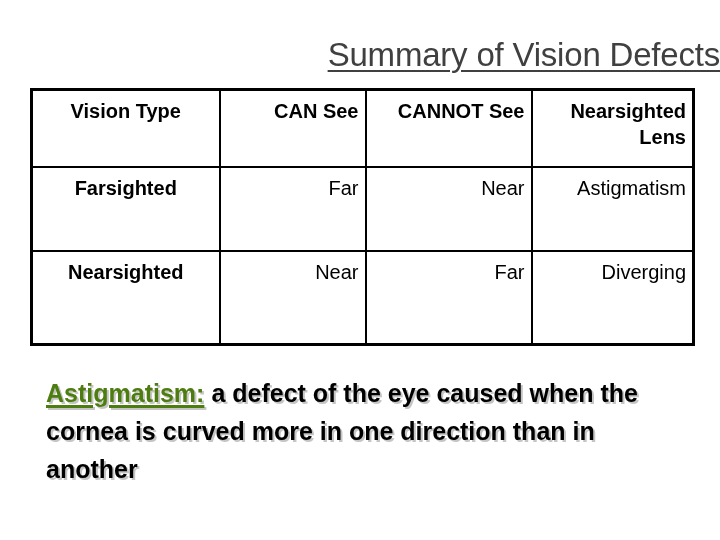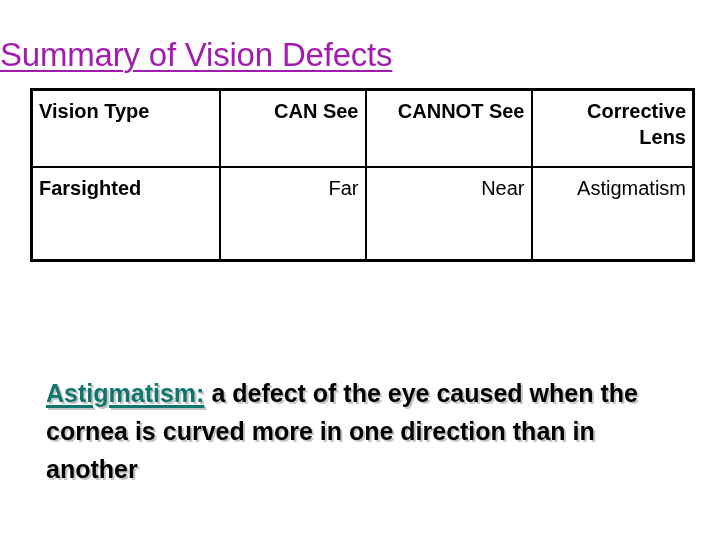--- a/index.html
+++ b/index.html
@@ -14,24 +14,24 @@
     overflow: hidden;
     position: relative;
   }
 
   
   .slide-title {
     position: absolute;
     left: 0;
     top: 36px;
     width: 720px;
-    text-align: left;
+    text-align: right;
     font-size: 33px;
     font-weight: 400;
-    color: #a21caf;
+    color: #404040;
     letter-spacing: -0.2px;
     white-space: nowrap;
   }
   .slide-title .ul {
     text-decoration: underline;
     text-underline-offset: 4px;
     text-decoration-thickness: 2px;
   }
 
   
@@ -61,37 +61,37 @@
   }
   .defects-table tr.data-row:last-child td {
     height: 83px;
   }
   .col-type   { width: 188px; }
   .col-can    { width: 146px; }
   .col-cannot { width: 166px; }
   .col-lens   { width: 162px; }
 
   .cell-center { text-align: right; }
-  .cell-type-head { text-align: left; padding-left: 12px; }
-  .cell-type-body { font-weight: bold; }
+  .cell-type-head { text-align: center; padding-left: 12px; }
+  .cell-type-body { text-align: center; font-weight: bold; }
 
   
   .body-text {
     position: absolute;
     left: 46px;
     top: 374px;
     width: 640px;
     font-size: 25px;
     font-weight: bold;
     line-height: 38px;
     color: #000000;
     text-shadow: 2px 2px 0 rgba(150,150,150,0.55);
   }
   .body-text .term {
-    color: #0f766e;
+    color: #4d7c0f;
     text-decoration: underline;
     text-underline-offset: 3px;
     text-decoration-thickness: 3px;
     margin-right: 7px;
   }
 </style>
 </head>
 <body>
 
 <div class="slide-title"><span class="ul">Summary of Vision Defects</span></div>
@@ -101,24 +101,30 @@
     <col class="col-type">
     <col class="col-can">
     <col class="col-cannot">
     <col class="col-lens">
   </colgroup>
   <tbody>
     <tr class="header-row">
       <td class="cell-type-head">Vision Type</td>
       <td class="cell-center">CAN See</td>
       <td class="cell-center">CANNOT See</td>
-      <td class="cell-center">Corrective Lens</td>
+      <td class="cell-center">Nearsighted Lens</td>
     </tr>
     <tr class="data-row">
       <td class="cell-type-body">Farsighted</td>
       <td class="cell-center">Far</td>
       <td class="cell-center">Near</td>
       <td class="cell-center">Astigmatism</td>
     </tr>
+    <tr class="data-row">
+      <td class="cell-type-body">Nearsighted</td>
+      <td class="cell-center">Near</td>
+      <td class="cell-center">Far</td>
+      <td class="cell-center">Diverging</td>
+    </tr>
   </tbody>
 </table>
 
 <div class="body-text"><span class="term">Astigmatism:</span><span>a defect of the eye caused when the cornea is curved more in one direction than in another</span></div>
 
 </body></html>

